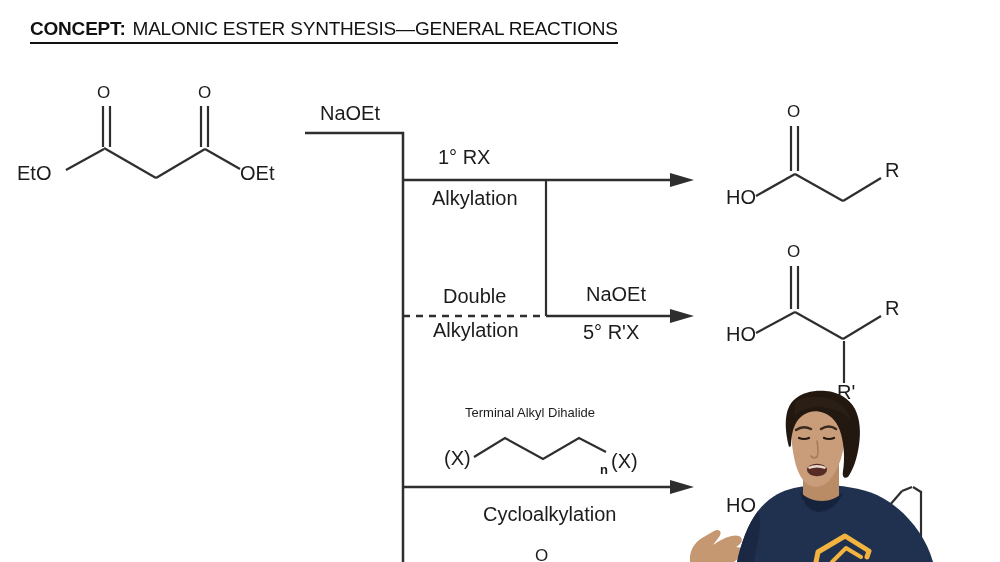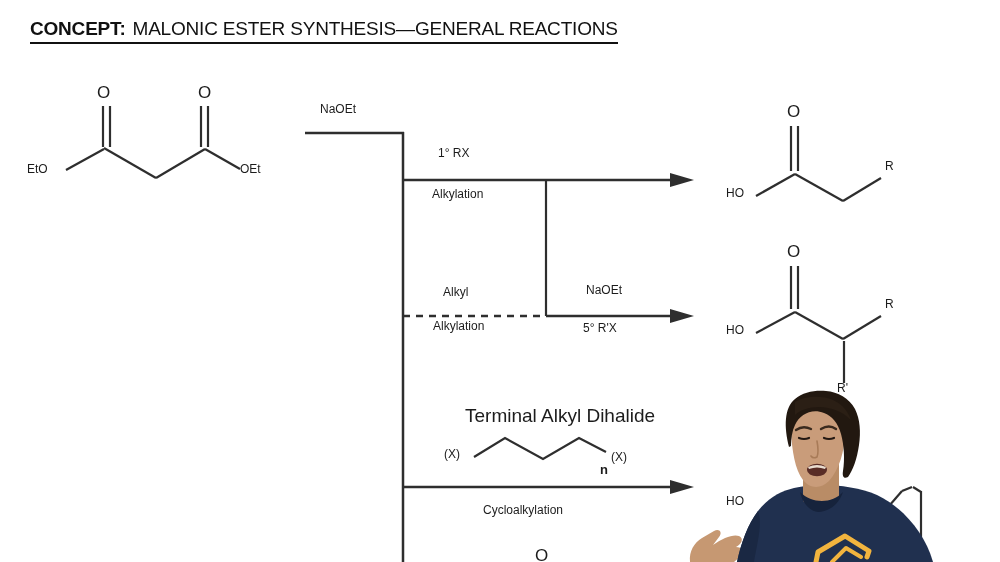--- a/index.html
+++ b/index.html
@@ -10,24 +10,24 @@
   .layer { position:absolute; left:0; top:0; width:1000px; height:562px; }
   .title-row {
     position:absolute; left:30px; top:18px; z-index:4;
     font-size:19px; color:#111; border-bottom:2px solid #111; padding-bottom:2px;
     letter-spacing:-0.2px; white-space:nowrap;
   }
   .t-label { font-weight:700; }
   .t-text { margin-left:7px; font-weight:400; }
   .labels { position:absolute; left:0; top:0; width:1000px; height:562px; z-index:2; }
   .lbl {
-    position:absolute; color:#1c1c1c; font-size:12px; line-height:1; white-space:nowrap;
+    position:absolute; color:#1c1c1c; font-size:20px; line-height:1; white-space:nowrap;
   }
   .lbl.o { font-size:17px; }
-  .lbl.small { font-size:19px; }
+  .lbl.small { font-size:13px; }
   .lbl.nsub { font-size:13px; font-weight:700; }
   svg.diagram { z-index:1; }
   svg.person { z-index:3; pointer-events:none; }
   .bond { stroke:#2e2e2e; stroke-width:2.2; fill:none; }
   .bond-thick { stroke:#2e2e2e; stroke-width:2.5; fill:none; }
   .arrowhead { fill:#2e2e2e; stroke:none; }
 </style>
 </head>
 <body>
 
@@ -95,29 +95,29 @@
       <line class="bond" x1="876" y1="521" x2="902" y2="491"></line>
       <line class="bond" x1="902" y1="491" x2="912" y2="487"></line>
       <line class="bond" x1="913" y1="487" x2="921" y2="492"></line>
       <line class="bond" x1="921" y1="491" x2="921" y2="555"></line>
     </g>
   </svg>
 
   <div class="labels">
     <span class="lbl o" style="left:97px;  top:84px;">O</span>
     <span class="lbl o" style="left:198px; top:84px;">O</span>
-    <span class="lbl" style="left:27px;  top:163px;">EtO</span>
+    <span class="lbl" style="left:17px;  top:163px;">EtO</span>
     <span class="lbl" style="left:240px; top:163px;text-align:right;">OEt</span>
 
     <span class="lbl" style="left:320px; top:103px;">NaOEt</span>
 
     <span class="lbl" style="left:438px; top:147px;">1° RX</span>
     <span class="lbl" style="left:432px; top:188px;">Alkylation</span>
 
-    <span class="lbl" style="left:443px; top:286px;">Alkyl</span>
+    <span class="lbl" style="left:443px; top:286px;">Double</span>
     <span class="lbl" style="left:433px; top:320px;">Alkylation</span>
     <span class="lbl" style="left:586px; top:284px;">NaOEt</span>
     <span class="lbl" style="left:583px; top:322px;">5° R'X</span>
 
     <span class="lbl small" style="left:465px; top:406px;">Terminal Alkyl Dihalide</span>
     <span class="lbl" style="left:444px; top:448px;">(X)</span>
     <span class="lbl" style="left:611px; top:451px;">(X)</span>
     <span class="lbl nsub" style="left:600px; top:463px;">n</span>
     <span class="lbl" style="left:483px; top:504px;">Cycloalkylation</span>
 

